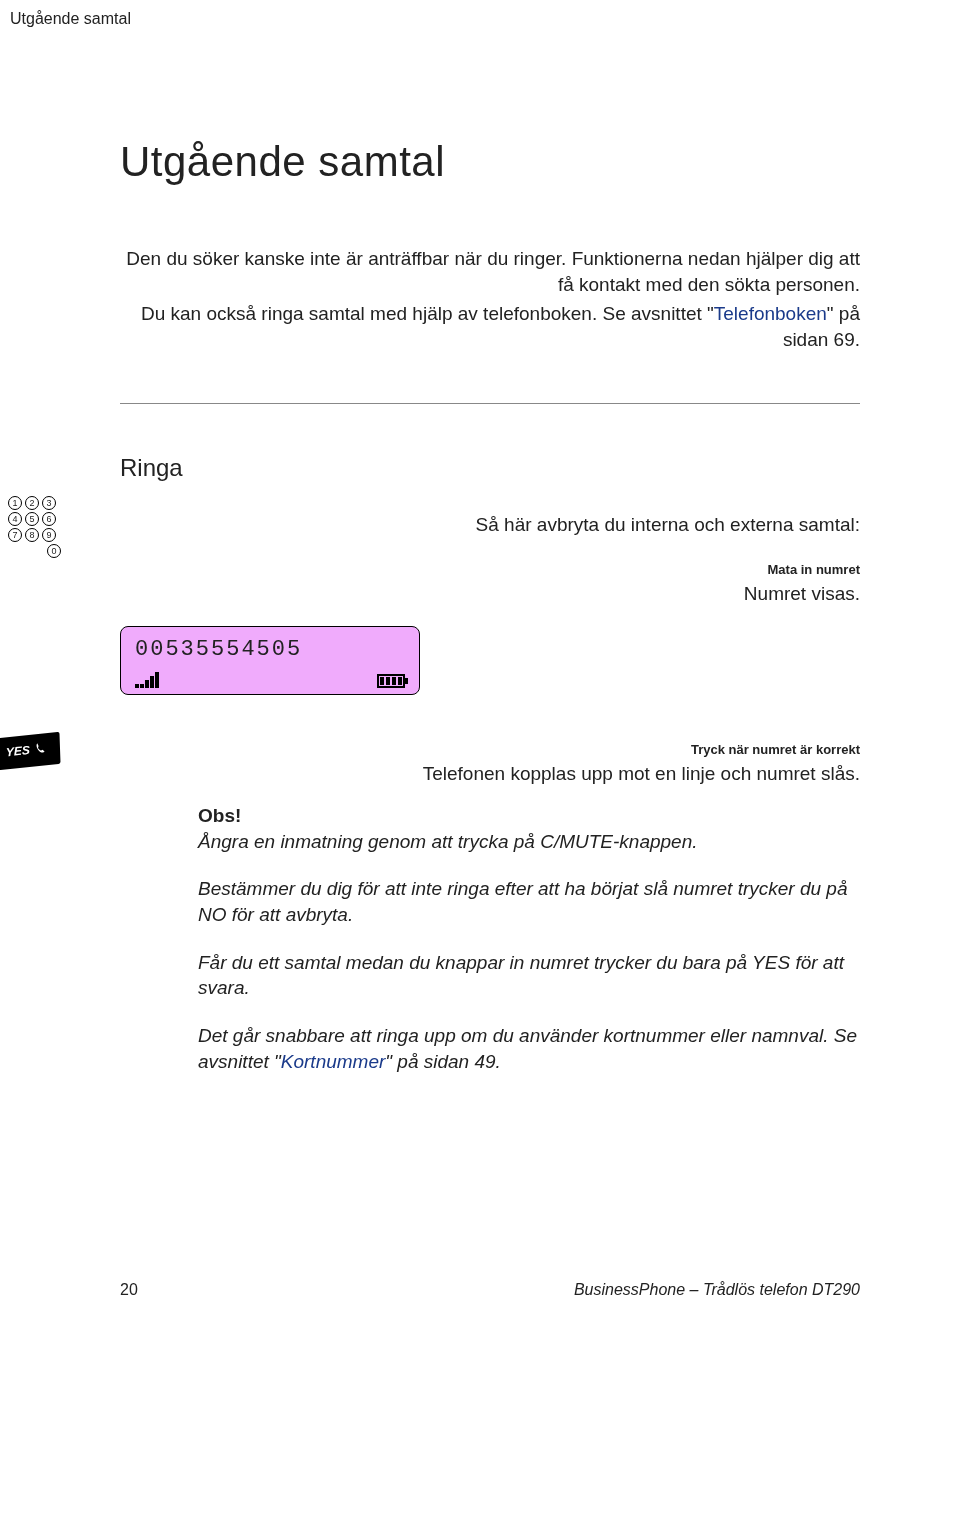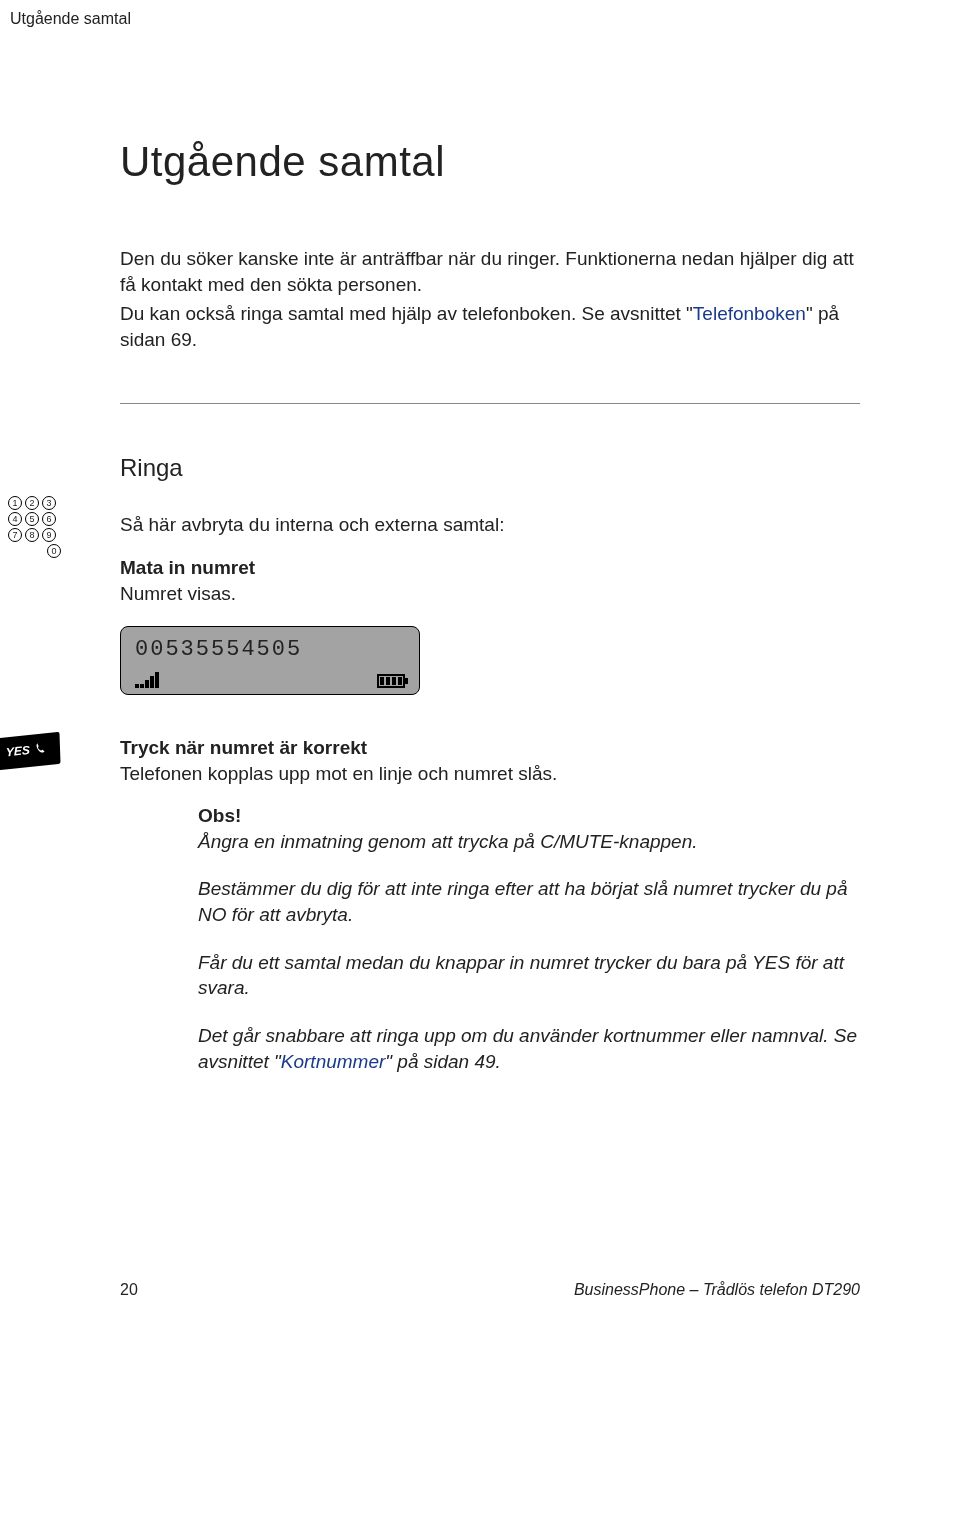--- a/index.html
+++ b/index.html
@@ -29,20 +29,21 @@
   h1 {
     font-size: 42px;
     font-weight: 400;
     margin: 0 0 60px 0;
     letter-spacing: 0.5px;
   }
   p {
     font-size: 19px;
     line-height: 1.35;
     margin: 0 0 4px 0;
+    text-align: right;
   }
   a.link {
     color: #1a3a8a;
     text-decoration: none;
   }
   hr.sep {
     border: none;
     border-top: 1px solid #888;
     margin: 50px 0 50px 0;
   }
@@ -80,33 +81,33 @@
     border: 1px solid #000;
     border-radius: 50%;
     font-size: 9px;
     display: flex;
     align-items: center;
     justify-content: center;
     box-sizing: border-box;
   }
   .instruction-bold {
     font-weight: 700;
-    font-size: 19px;
+    font-size: 13px;
   }
   .instruction-normal {
     font-size: 19px;
   }
   .display-screen {
     width: 300px;
     border: 1px solid #000;
     border-radius: 8px;
     padding: 10px 14px 6px 14px;
     margin: 20px 0 40px 0;
     font-family: "Courier New", monospace;
-    background: #a3a3a3;
+    background: #f0abfc;
     box-sizing: border-box;
   }
   .display-number {
     font-size: 22px;
     letter-spacing: 2px;
     margin-bottom: 6px;
   }
   .display-status {
     display: flex;
     justify-content: space-between;

